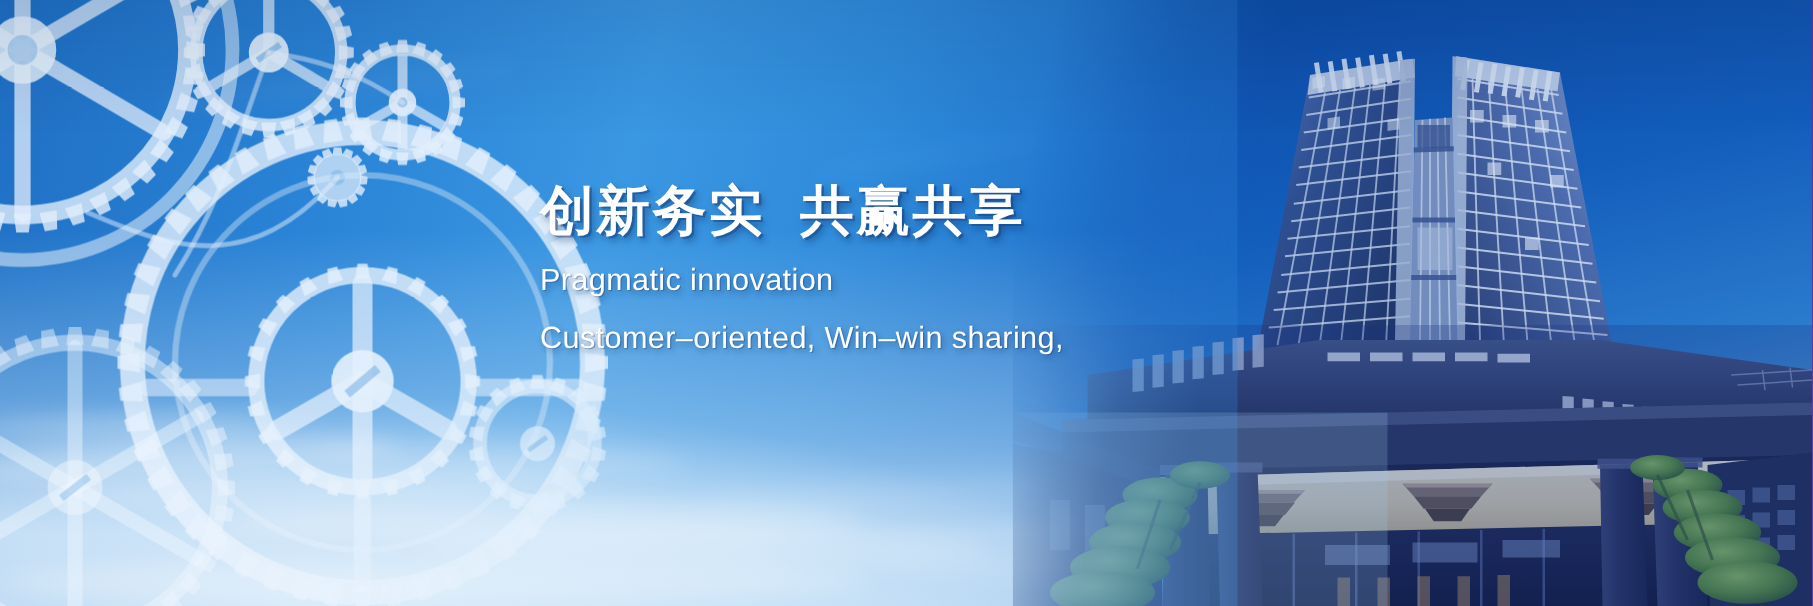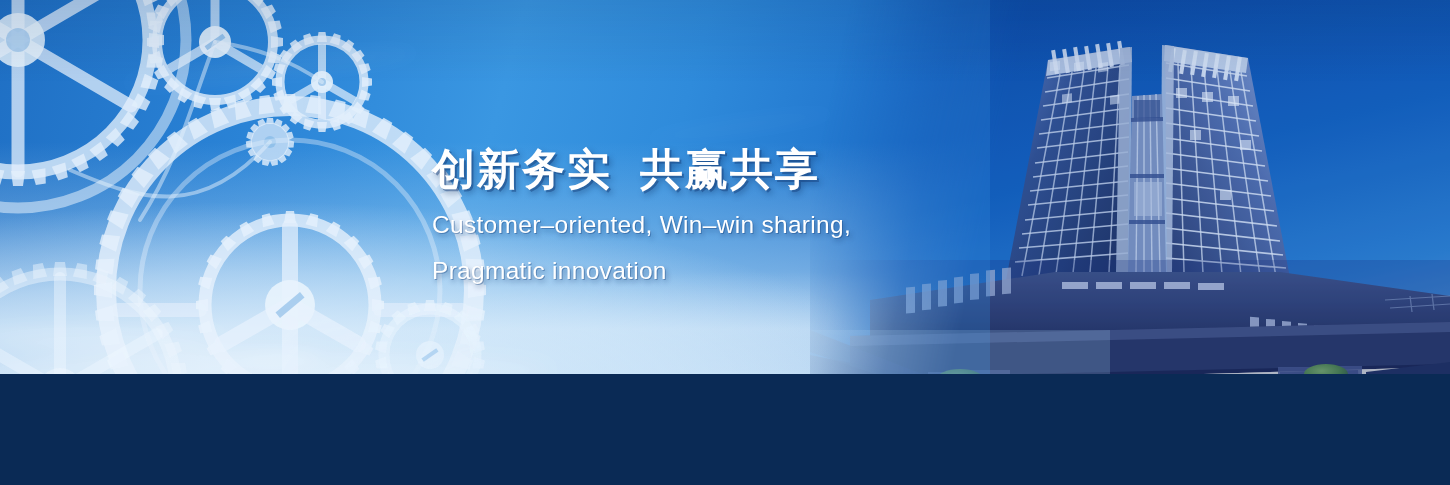--- a/index.html
+++ b/index.html
@@ -2,21 +2,21 @@
 <html><head>
 <meta charset="utf-8">
 <title>Corporate Banner</title>
 <style>
   * { margin:0; padding:0; box-sizing:border-box; }
   html,body { background:#0a2a55; }
   body { font-family:"Liberation Sans", sans-serif; }
 
   .banner {
     position:relative;
-    width:1450px; height:374px;
+    width:1450px; height:485px;
     overflow:hidden;
     background:#d946ef;
   }
 
   
   .sky {
     position:absolute; inset:0;
     background:
       linear-gradient(to bottom,
         rgba(12,78,168,0.00) 0%,
@@ -845,18 +845,18 @@
       <rect x="0" y="260" width="640" height="225" fill="#1b2f7a" opacity=".26"></rect>
       <rect x="0" y="0" width="640" height="485" fill="#0d52b0" opacity=".10"></rect>
 
       <rect x="0" y="0" width="180" height="485" fill="#2f86d6" opacity=".30"></rect>
       <rect x="0" y="330" width="300" height="155" fill="#9ec7e8" opacity=".22"></rect>
     </svg>
   </div>
 
   <div class="copy">
     <div class="headline"><span>创新务实</span><span class="gap"></span><span>共赢共享</span></div>
+    <div class="sub">Pragmatic innovation</div>
     <div class="sub">Customer–oriented, Win–win sharing,</div>
-    <div class="sub">Pragmatic innovation</div>
   </div>
 
   <div class="vignette"></div>
 </div>
 
 </body></html>

